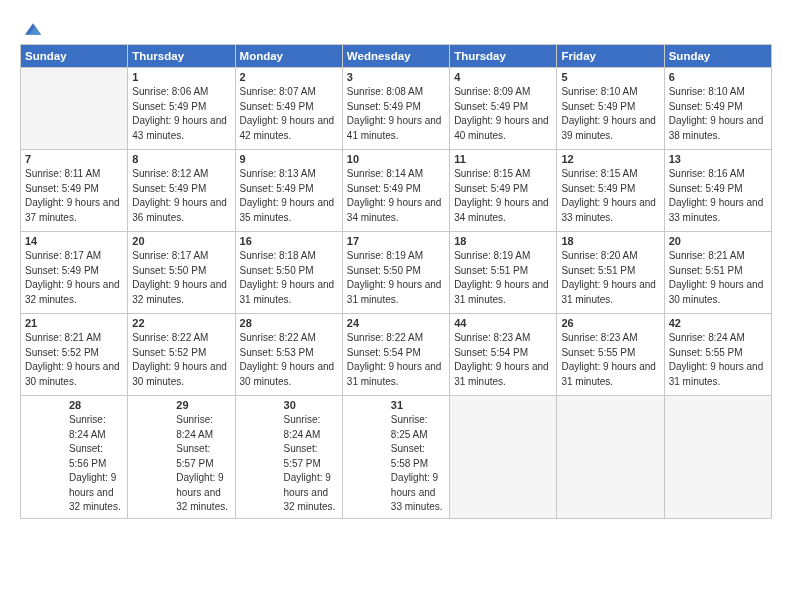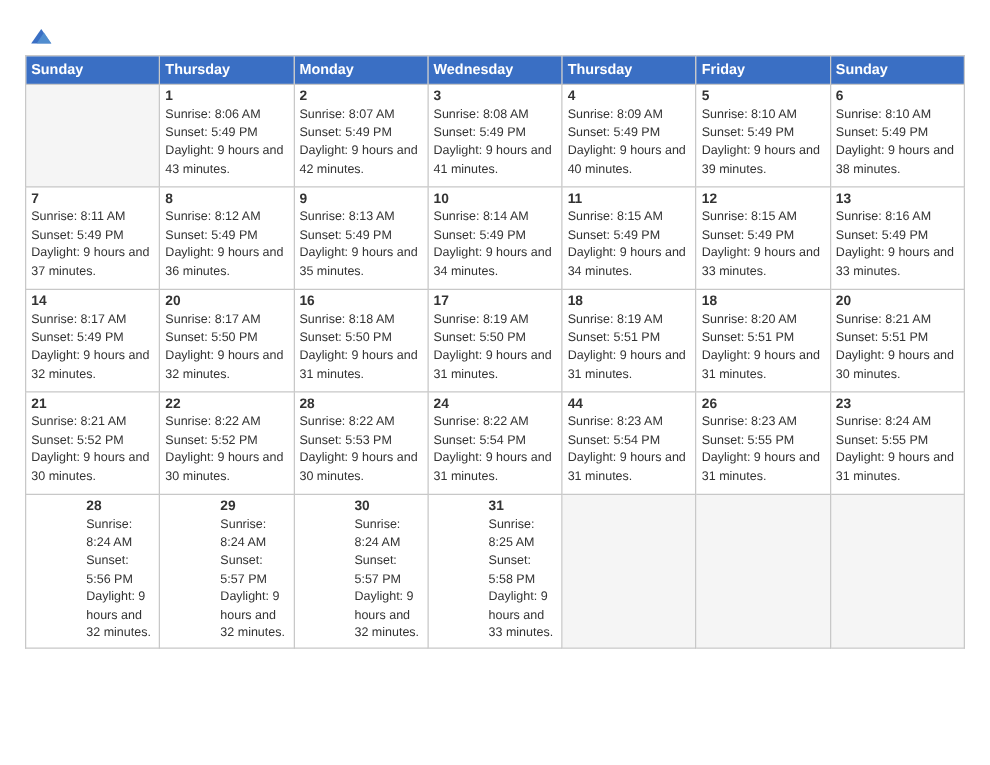--- a/index.html
+++ b/index.html
@@ -237,21 +237,21 @@
           </td>
           <td>
             <span class="day-number">44</span>
             <div class="day-info">Sunrise: 8:23 AM<br>Sunset: 5:54 PM<br>Daylight: 9 hours and 31 minutes.</div>
           </td>
           <td>
             <span class="day-number">26</span>
             <div class="day-info">Sunrise: 8:23 AM<br>Sunset: 5:55 PM<br>Daylight: 9 hours and 31 minutes.</div>
           </td>
           <td>
-            <span class="day-number">23</span>
+            <span class="day-number">42</span>
             <div class="day-info">Sunrise: 8:24 AM<br>Sunset: 5:55 PM<br>Daylight: 9 hours and 31 minutes.</div>
           </td>
         </tr>
         <tr class="last-row">
           <td>
             <span class="day-number">28</span>
             <div class="day-info">Sunrise: 8:24 AM<br>Sunset: 5:56 PM<br>Daylight: 9 hours and 32 minutes.</div>
           </td>
           <td>
             <span class="day-number">29</span>

